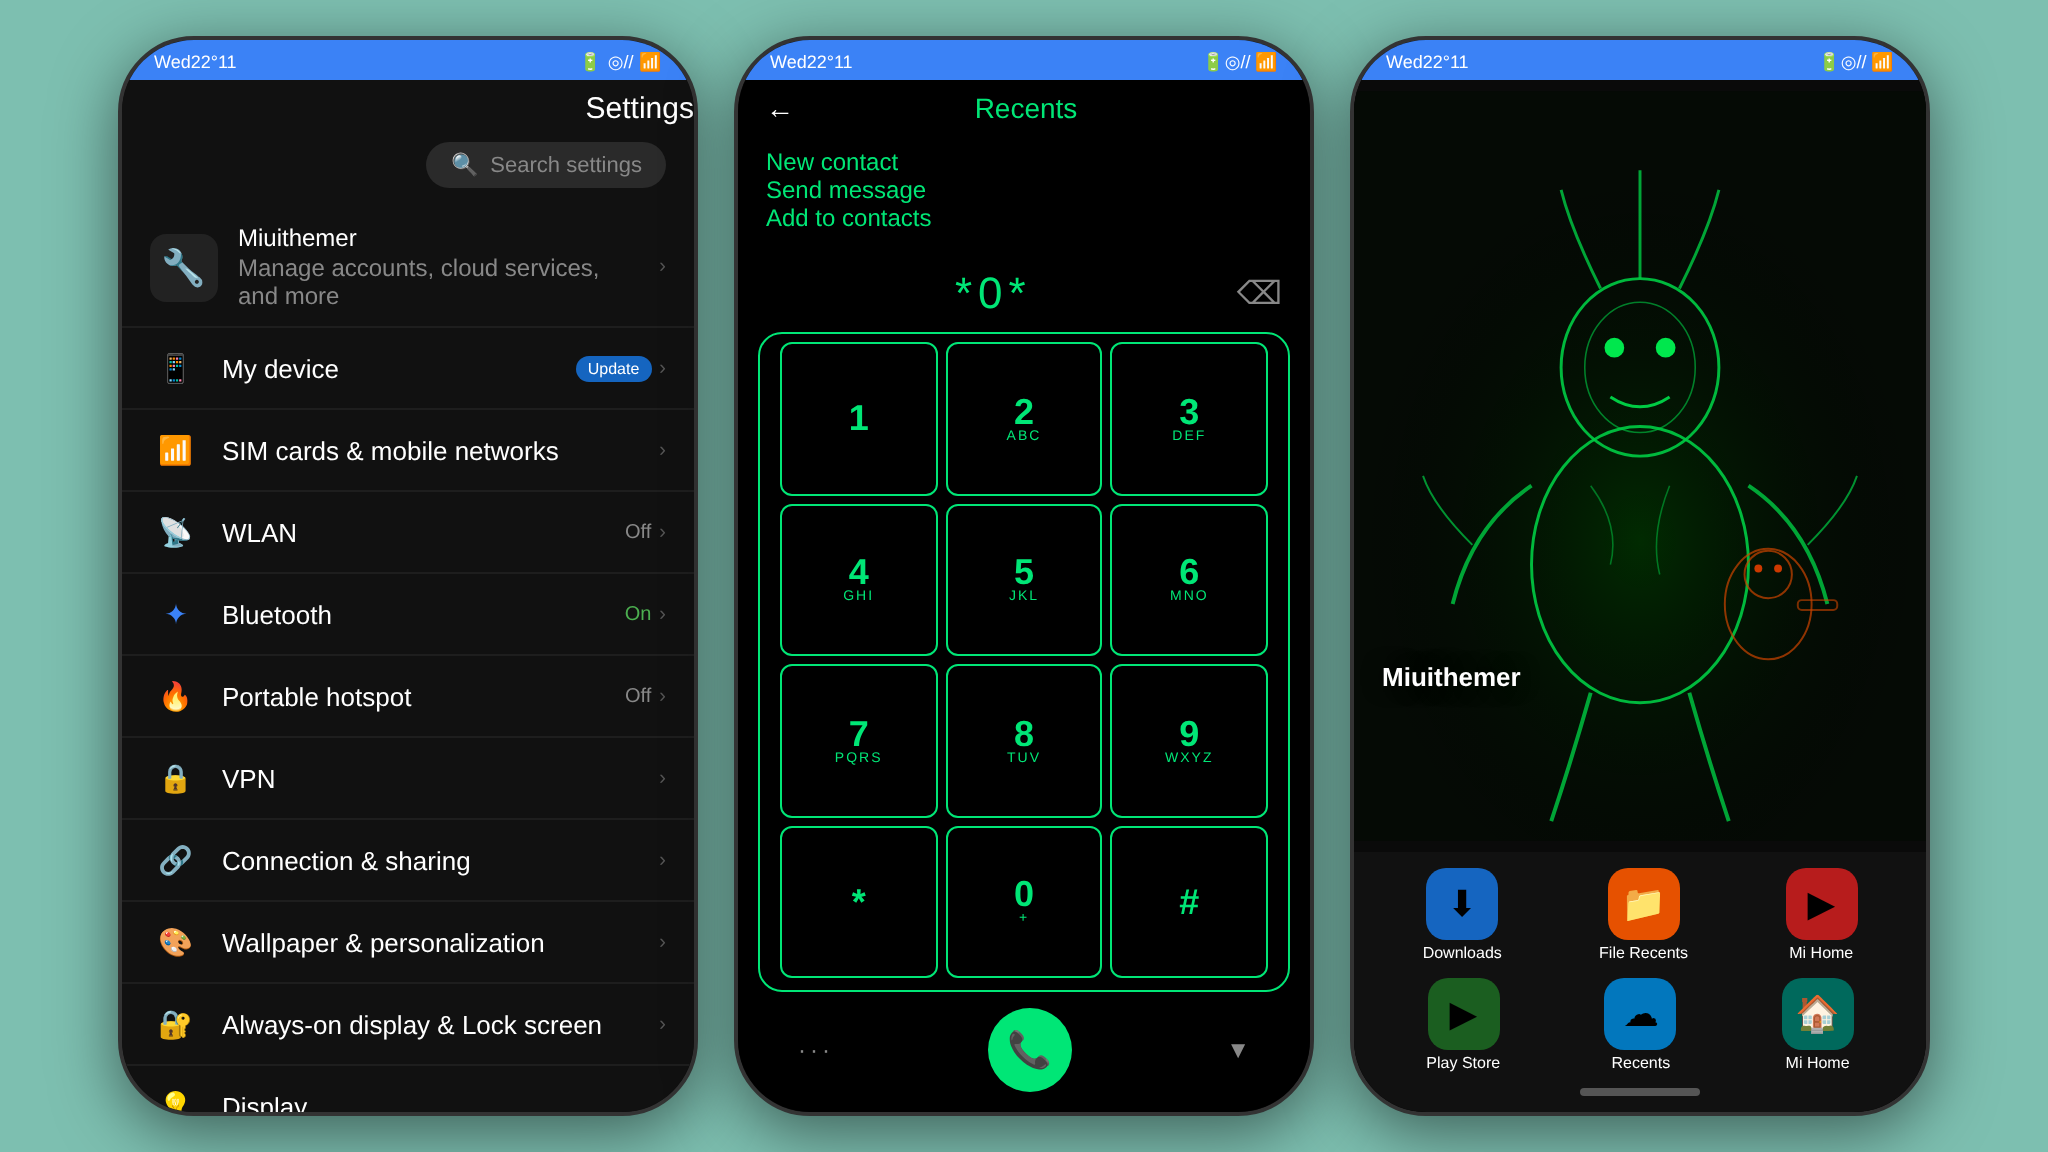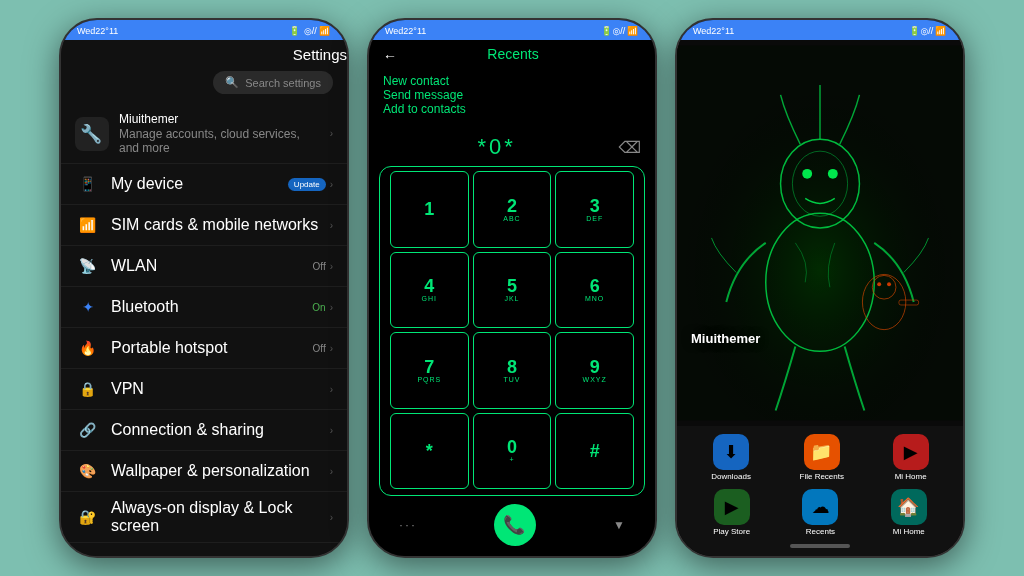--- a/index.html
+++ b/index.html
@@ -83,21 +83,21 @@
       width: 26px;
       height: 26px;
       display: flex;
       align-items: center;
       justify-content: center;
       border-radius: 6px;
       flex-shrink: 0;
       font-size: 14px;
     }
     .item-content { flex: 1; }
-    .item-title { color: #fff; font-size: 16px; }
+    .item-title { color: #fff; font-size: 13px; }
     .item-right { display: flex; align-items: center; gap: 4px; }
     .item-badge {
       background: #1565c0;
       color: #fff;
       font-size: 8px;
       padding: 2px 6px;
       border-radius: 10px;
     }
     .item-status { color: #888; font-size: 10px; }
     .item-arrow { color: #555; font-size: 10px; }

